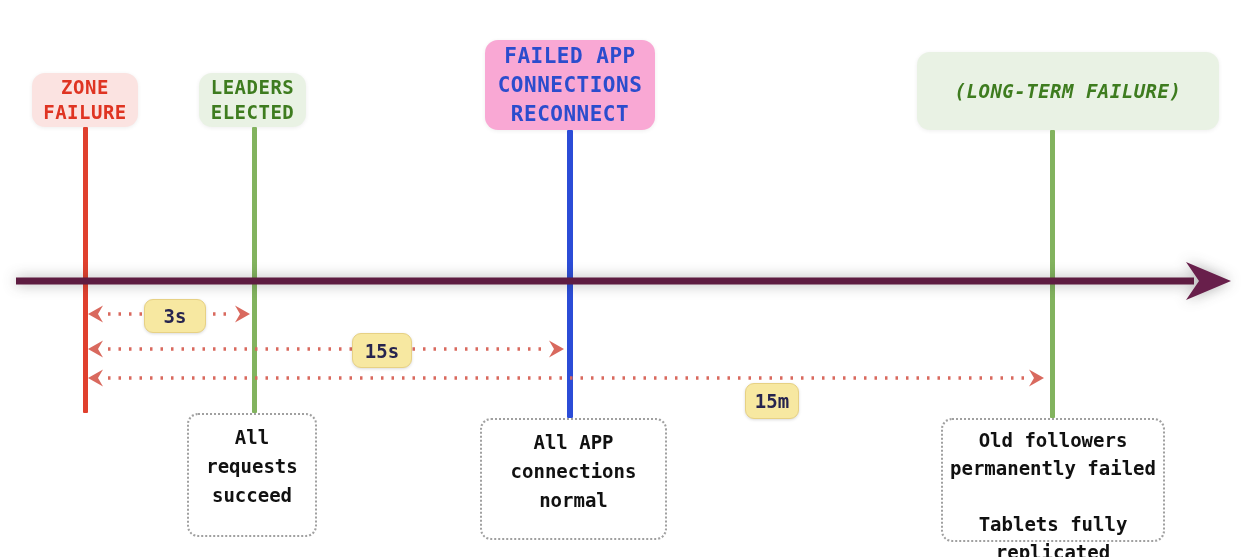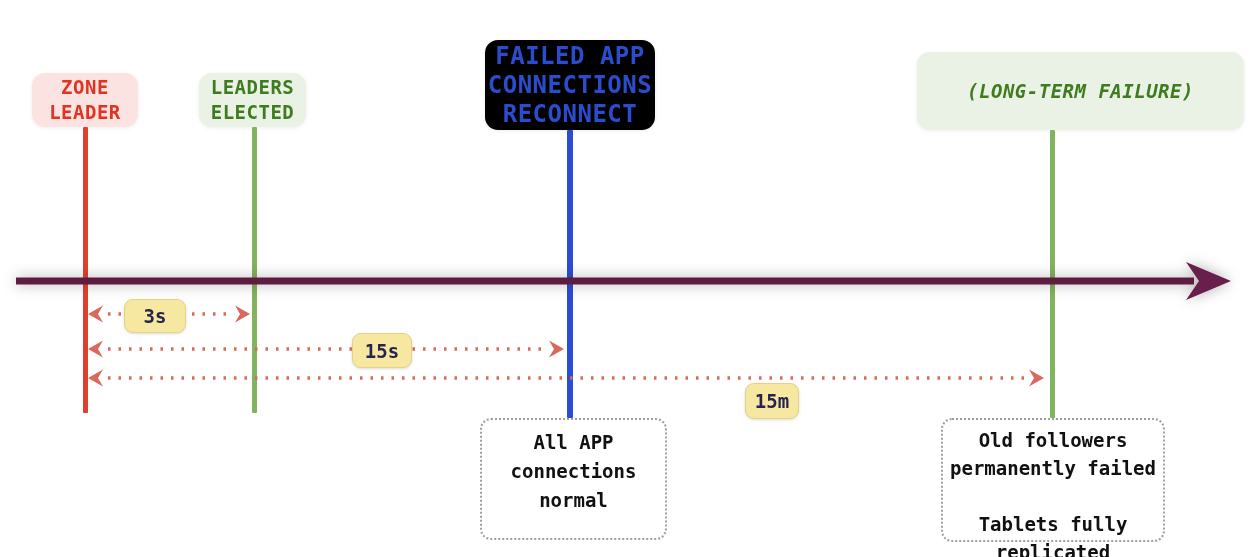--- a/index.html
+++ b/index.html
@@ -16,22 +16,22 @@
     display:flex;flex-direction:column;align-items:center;justify-content:center;
     border-radius:13px;
     font-weight:bold;
     text-align:center;
     white-space:pre-line;
     box-shadow:0 1px 4px rgba(0,0,0,.07);
     letter-spacing:.5px;
   }
   .lbl-outage{left:32px;top:73px;width:106px;height:54px;background:#fbe3e1;color:#df3422;font-size:19px;line-height:25px;}
   .lbl-leaders{left:199px;top:73px;width:107px;height:54px;background:#e9f2e4;color:#3e7c1f;font-size:19px;line-height:25px;}
-  .lbl-reconnect{left:485px;top:40px;width:170px;height:90px;background:#000000;color:#2b4ccd;font-size:24px;line-height:29px;}
-  .lbl-longterm{left:917px;top:52px;width:327px;height:78px;background:#e9f2e4;color:#3e7c1f;font-size:19px;line-height:26px;}
+  .lbl-reconnect{left:485px;top:40px;width:170px;height:90px;background:#f9a8d4;color:#2b4ccd;font-size:21px;line-height:29px;}
+  .lbl-longterm{left:917px;top:52px;width:302px;height:78px;background:#e9f2e4;color:#3e7c1f;font-size:19px;line-height:26px;}
   .lbl-longterm .italic{font-style:italic;}
   
   .vline{position:absolute;border-radius:1px;}
   .vline-red{left:83px;top:127px;width:5px;height:286px;background:#e0402e;}
   .vline-green1{left:252px;top:127px;width:5px;height:286px;background:#82b35e;}
   .vline-blue{left:567px;top:130px;width:6px;height:288px;background:#2b4cd7;}
   .vline-green2{left:1050px;top:130px;width:5px;height:288px;background:#82b35e;}
   
   .axis-svg{position:absolute;left:0;top:0;filter:drop-shadow(0 0 7px rgba(40,40,40,.38));}
   .arrows-svg{position:absolute;left:0;top:0;}
@@ -40,21 +40,21 @@
     position:absolute;
     display:flex;align-items:center;justify-content:center;
     background:#f7e8a1;
     border:1px solid #e7d184;
     border-radius:9px;
     color:#26244f;
     font-weight:bold;
     font-size:19px;
     box-shadow:0 1px 3px rgba(0,0,0,.15);
   }
-  .badge-3s{left:124px;top:299px;width:60px;height:32px;}
+  .badge-3s{left:144px;top:299px;width:60px;height:32px;}
   .badge-15s{left:352px;top:333px;width:58px;height:33px;}
   .badge-15m{left:745px;top:362px;width:52px;height:34px;margin-top:21px;}
   
   .note{
     position:absolute;
     border:2px dotted #a0a0a0;
     border-radius:11px;
     background:#ffffff;
     color:#111111;
     font-weight:bold;
@@ -69,21 +69,21 @@
   .note-2{left:187px;top:413px;width:130px;height:124px;}
   .note-3{left:480px;top:418px;width:187px;height:122px;}
   .note-4{left:941px;top:418px;width:224px;height:124px;padding-top:6px;line-height:28px;text-align:center;}
 </style>
 </head>
 <body>
 
 <div class="canvas">
 
   <div class="event-label lbl-outage">ZONE
-LEADER</div>
+FAILURE</div>
   <div class="event-label lbl-leaders">LEADERS
 ELECTED</div>
   <div class="event-label lbl-reconnect">FAILED APP
 CONNECTIONS
 RECONNECT</div>
   <div class="event-label lbl-longterm">
     <span class="italic">(LONG-TERM FAILURE)</span>
   </div>
 
   <div class="vline vline-red"></div>
@@ -114,20 +114,23 @@
       <line x1="108" y1="378" x2="1026" y2="378" stroke="#d9695e" stroke-width="3.5" stroke-dasharray="2.5 8"></line>
       <path d="M 103 369.5 L 88 378 L 103 386.5 L 98 378 Z" fill="#d9695e"></path>
       <path d="M 1029 369.5 L 1044 378 L 1029 386.5 L 1034 378 Z" fill="#d9695e"></path>
     </g>
   </svg>
 
   <div class="badge badge-3s">3s</div>
   <div class="badge badge-15s">15s</div>
   <div class="badge badge-15m">15m</div>
 
+  <div class="note note-2">All
+requests
+succeed</div>
   <div class="note note-3">All APP
 connections
 normal</div>
   <div class="note note-4">Old followers
 permanently failed
 
 Tablets fully
 replicated</div>
 
 </div>

